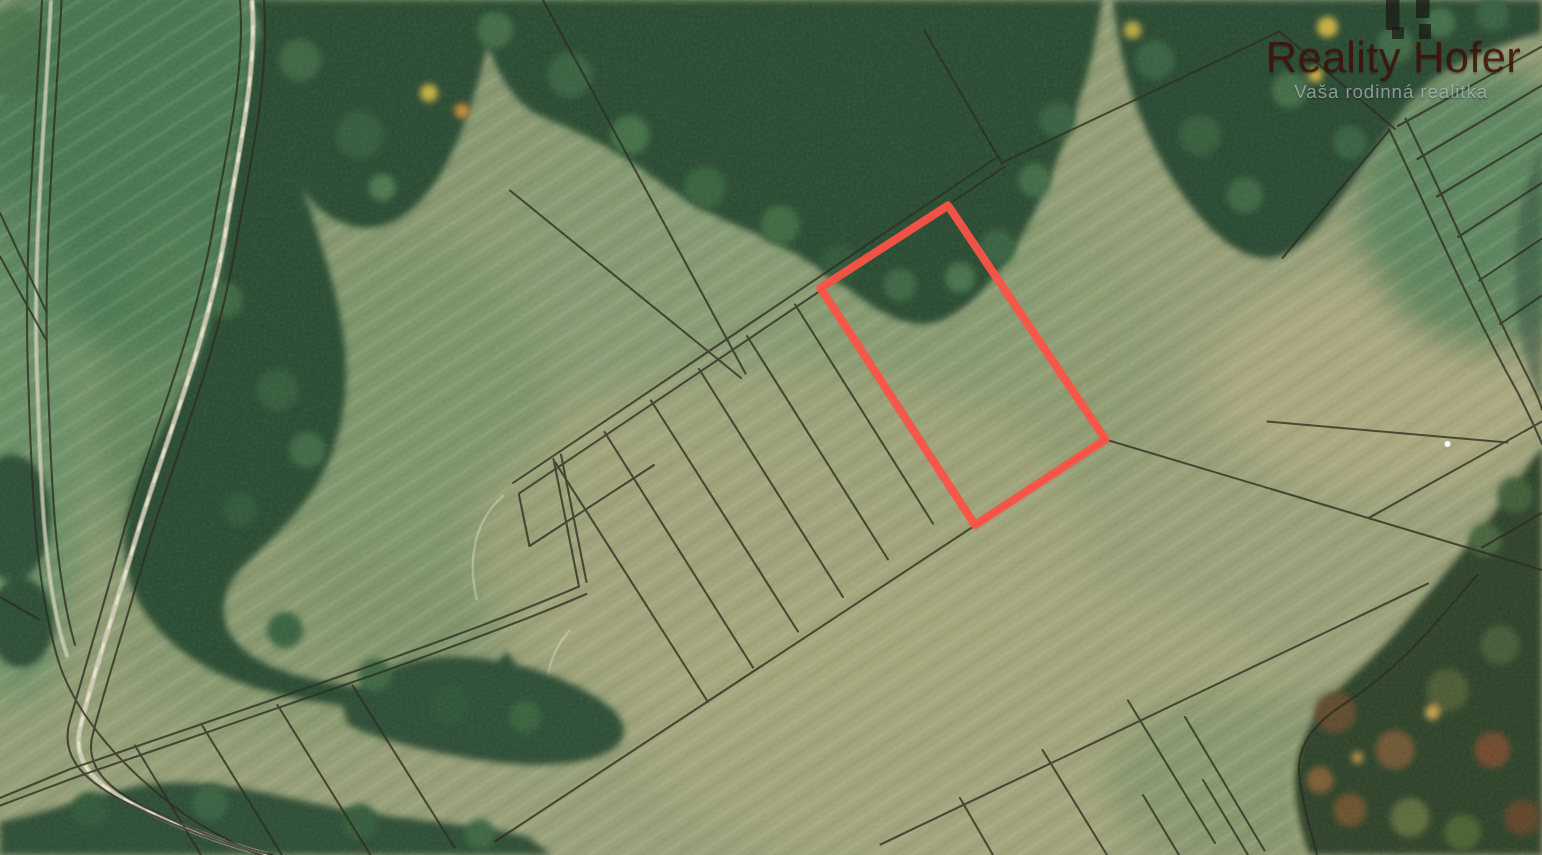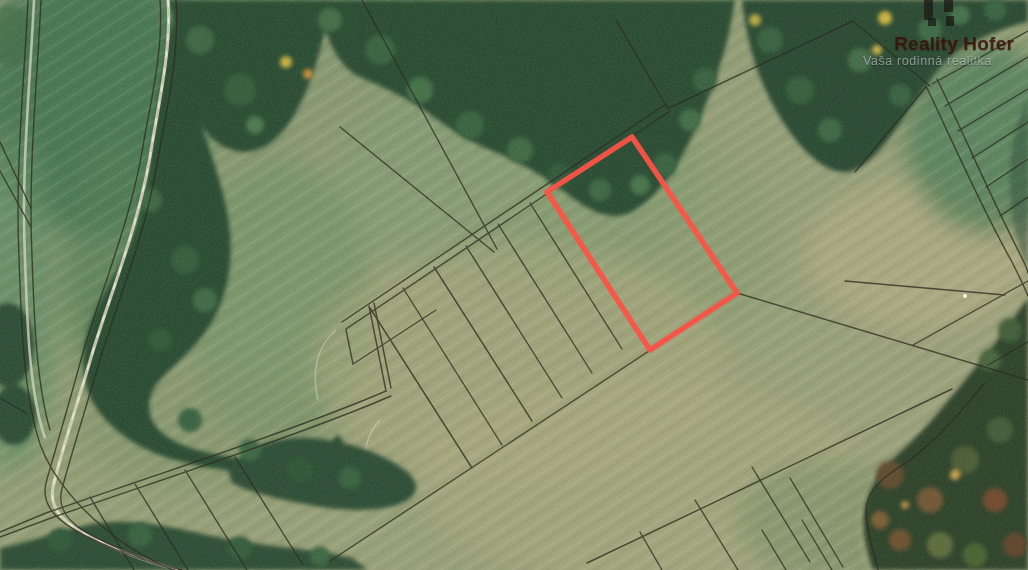--- a/index.html
+++ b/index.html
@@ -4,22 +4,22 @@
 <style>
   html,body{margin:0;padding:0;background:#222;}
   .stage{
     position:relative;width:1028px;height:570px;overflow:hidden;
     background:#8a9870;font-family:"Liberation Sans",sans-serif;
   }
   .stage svg.map{position:absolute;left:0;top:0;}
   .terrain{filter:blur(0.5px);}
   .watermark{position:absolute;top:0;right:0;width:250px;height:84px;}
   .wm-title{
-    position:absolute;top:33px;right:14px;white-space:nowrap;
-    font-family:"Liberation Sans",sans-serif;font-weight:700;font-size:19px;
+    position:absolute;top:23px;right:14px;white-space:nowrap;
+    font-family:"Liberation Sans",sans-serif;font-weight:400;font-size:29px;
     letter-spacing:0.2px;text-shadow:0 1px 1px rgba(0,0,0,0.25);
   }
   .wm-tagline{
     position:absolute;top:54px;right:36px;white-space:nowrap;
     font-family:"Liberation Sans",sans-serif;font-weight:400;font-size:12.5px;
     letter-spacing:0.6px;text-shadow:0 1px 1px rgba(20,25,20,0.55);
   }
   .wm-glyph{position:absolute;top:0;right:70px;}
 </style>
 </head>

